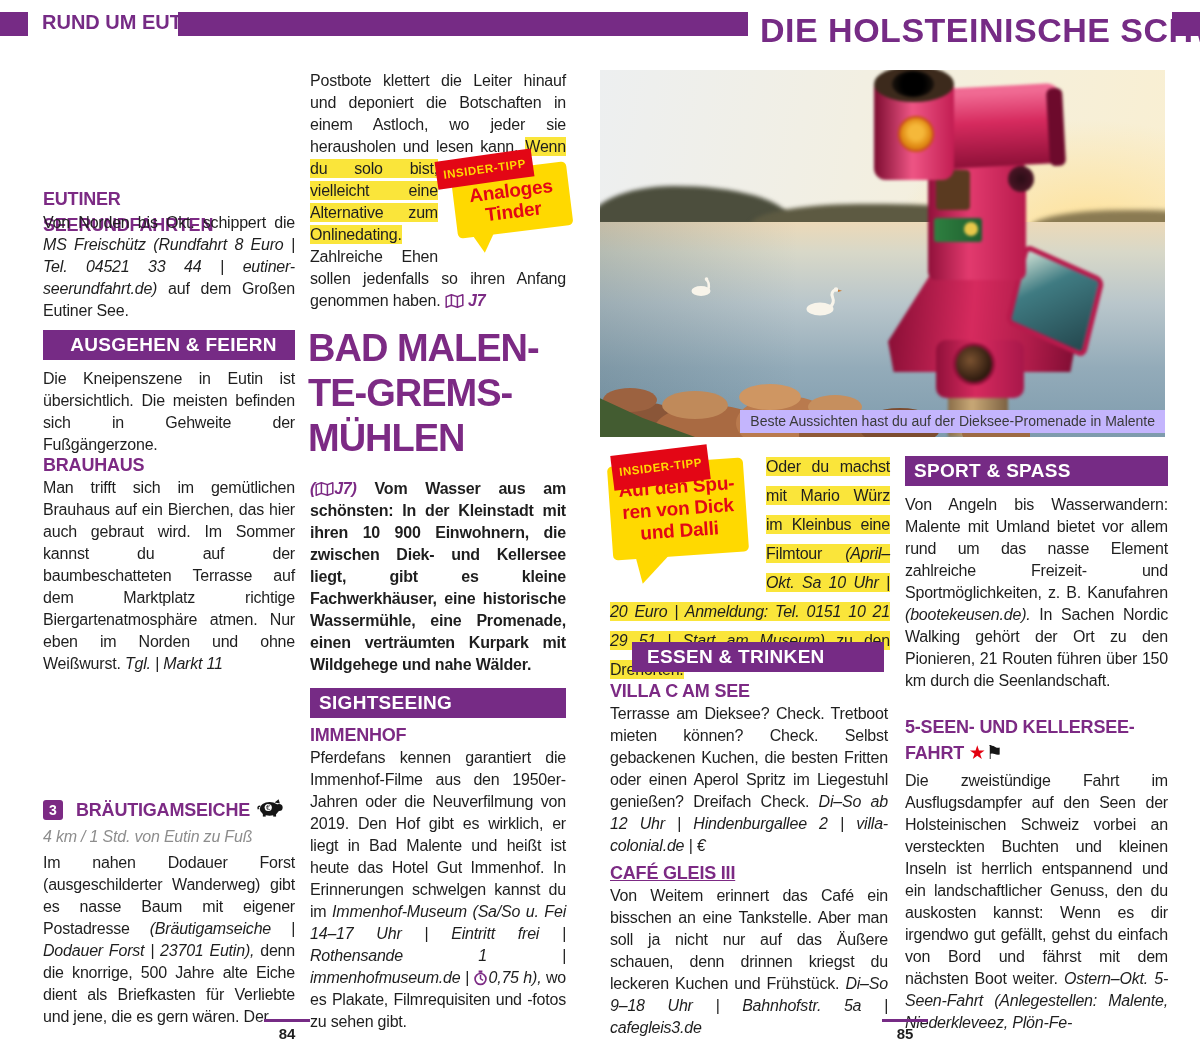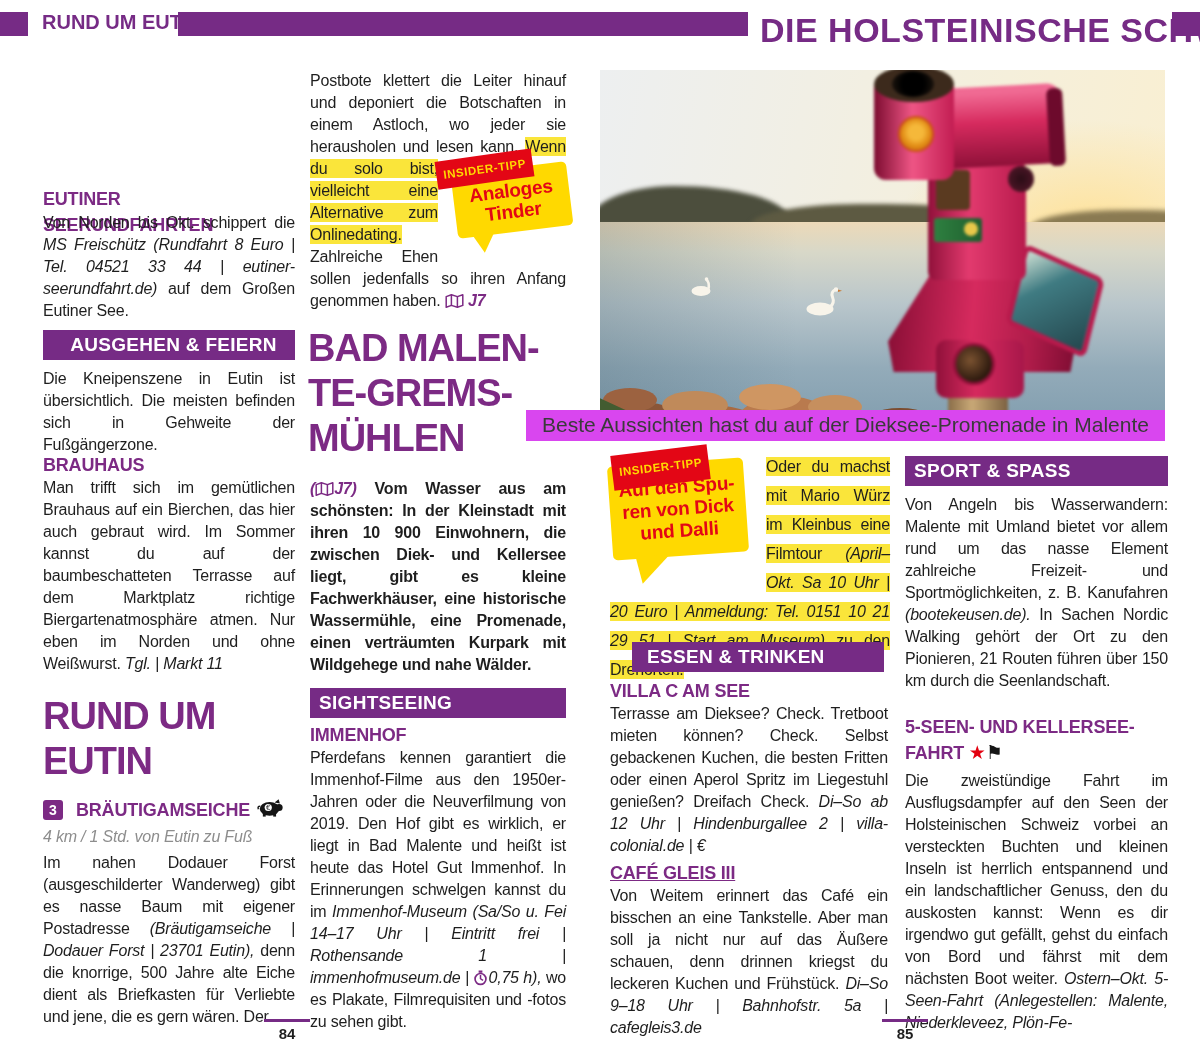--- a/index.html
+++ b/index.html
@@ -87,21 +87,21 @@
         background:linear-gradient(180deg,#f06a93 8%,#d62a5e 45%,#8e1038);}
   .tubecap{left:448px;top:18px;width:16px;height:78px;border-radius:6px;background:#6d0a2c;transform:rotate(-3deg);}
   .sticker{left:300px;top:48px;width:32px;height:32px;border-radius:50%;box-shadow:0 0 0 2px #c94f10;
         background:radial-gradient(circle at 50% 45%,#f5b83a 30%,#e08a14 60%,#b8650c);}
   .plate{left:336px;top:100px;width:34px;height:40px;background:#5a3a20;border-radius:4px;}
   .greenlabel{left:334px;top:148px;width:48px;height:24px;border-radius:3px;
         background:linear-gradient(90deg,#2e8040,#1f5e2e);}
   .gdot{left:364px;top:152px;width:14px;height:14px;border-radius:50%;background:#e8c84a;}
   .knob{left:408px;top:96px;width:26px;height:26px;border-radius:50%;
         background:radial-gradient(circle,#2a0d16,#57182b);}
-  .caption{right:35px;top:410px;background:#d946ef;padding:3px 16px 4px;font-size:21px;color:#3a3a3a;
+  .caption{right:35px;top:410px;background:#c4b5fd;padding:3px 10px 4px;font-size:14px;color:#3a3a3a;
         white-space:nowrap;}
   
   .pagenum{width:64px;text-align:center;}
   .pagenum .rule{width:46px;height:0;border-top:3px solid #762b85;margin:0 auto 3px;}
   .pagenum .num{font-size:15px;font-weight:bold;color:#1e1e1e;}
 </style>
 </head>
 <body>
 
 <div id="sheet">
@@ -115,22 +115,20 @@
   <div class="abs subhead" style="left:43px;top:186px;width:252px;">EUTINER SEERUNDFAHRTEN</div>
   <div class="abs p" style="left:43px;top:212px;width:252px;">
     <span>Von Norden bis Okt. schippert die </span><span class="it">MS Freischütz (Rundfahrt 8 Euro | Tel. 04521 33 44 | eutiner-seerundfahrt.de)</span><span> auf dem Großen Eutiner See.</span>
   </div>
   <div class="abs bar" style="left:43px;top:330px;width:252px;text-align:center;">AUSGEHEN &amp; FEIERN</div>
   <div class="abs p" style="left:43px;top:368px;width:252px;">Die Kneipenszene in Eutin ist übersichtlich. Die meisten befinden sich in Gehweite der Fußgängerzone.</div>
   <div class="abs subhead" style="left:43px;top:452px;width:252px;">BRAUHAUS</div>
   <div class="abs p" style="left:43px;top:477px;width:252px;">
     <span>Man trifft sich im gemütlichen Brauhaus auf ein Bierchen, das hier auch gebraut wird. Im Sommer kannst du auf der baumbeschatteten Terrasse auf dem Marktplatz richtige Biergartenatmosphäre atmen. Nur eben im Norden und ohne Weißwurst. </span><span class="it">Tgl. | Markt 11</span>
   </div>
-  <div class="abs bigh" style="left:43px;top:694px;width:265px;">RUND UM
-EUTIN</div>
   <div class="abs iconrow" style="left:43px;top:798px;width:260px;">
     <span class="badge">3</span>
     <span class="subhead" style="line-height:20px;">BRÄUTIGAMSEICHE</span>
     <span>
       <svg width="27" height="19" viewBox="0 0 30 21">
         <path d="M3.5 9 q-3.2 0 -2 3.4" stroke="#151515" stroke-width="1.6" fill="none"></path>
         <ellipse cx="14" cy="12" rx="11" ry="7.6" fill="#151515"></ellipse>
         <circle cx="24.5" cy="10.5" r="4" fill="#151515"></circle>
         <path d="M19.5 5 l4.5 -3.6 l1.4 4.6 z" fill="#151515"></path>
         <rect x="6.5" y="17" width="3.2" height="3.6" fill="#151515"></rect>

